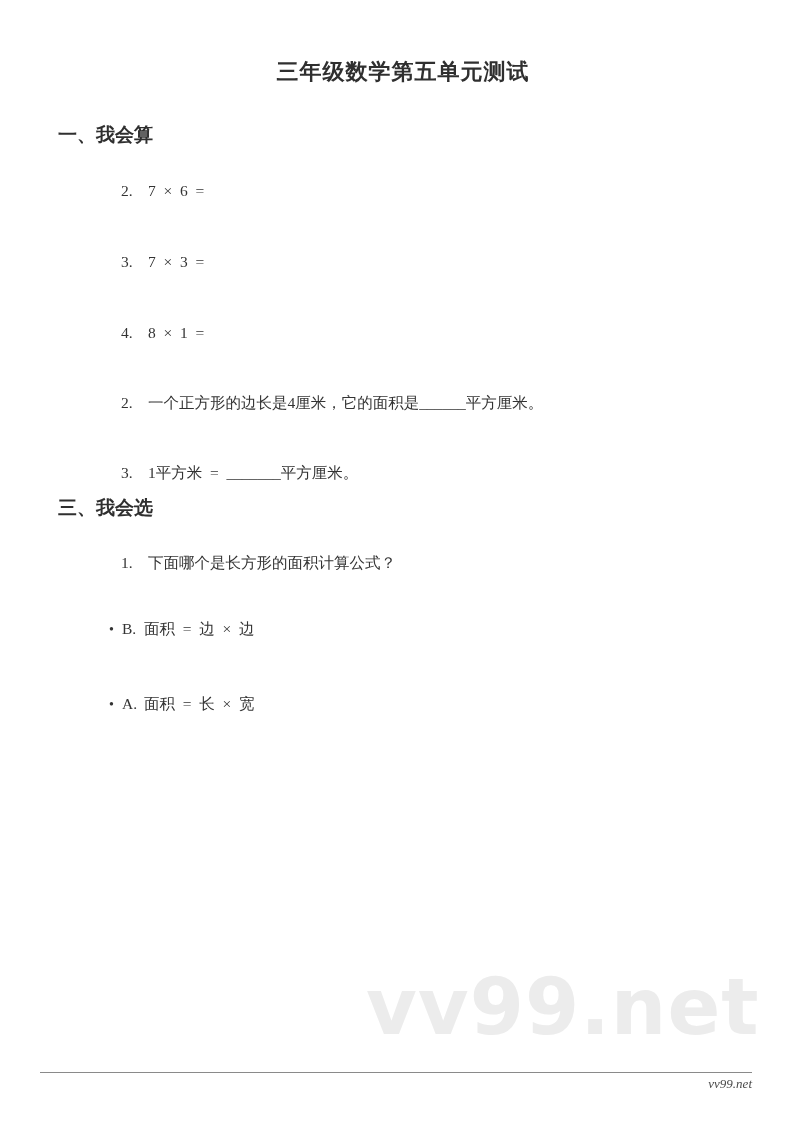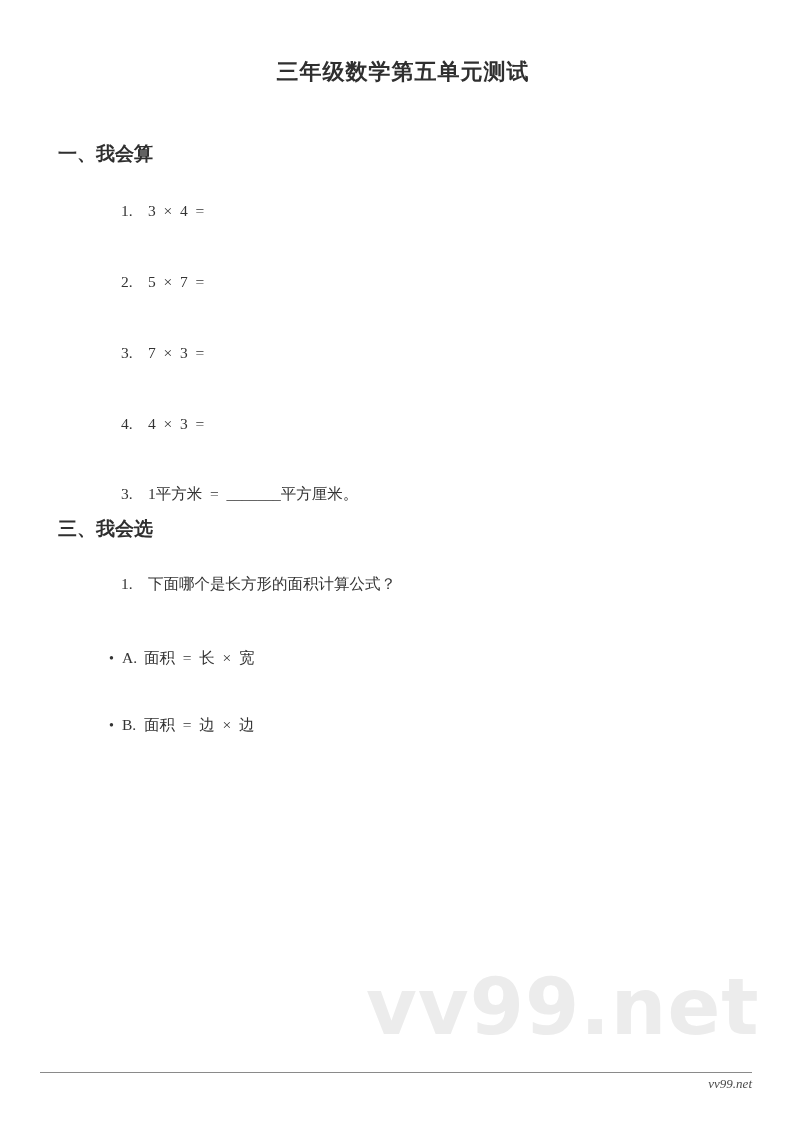--- a/index.html
+++ b/index.html
@@ -73,52 +73,52 @@
 
 <div class="page">
 
   <div class="watermark">vv99.net</div>
 
   <div class="content">
 
     <h1 class="title">三年级数学第五单元测试</h1>
 
     <section>
-      <h2 class="sec" style="margin-top:58px">一、我会算</h2>
-      <div class="item" style="margin-top:21px">
-        <span class="num">1.</span><span>3  ×  4  =</span>
-      </div>
+      <h2 class="sec" style="margin-top:39px">一、我会算</h2>
       <div class="item" style="margin-top:20px">
-        <span class="num">2.</span><span>5  ×  7  =</span>
+        <span class="num">2.</span><span>7  ×  6  =</span>
       </div>
       <div class="item" style="margin-top:20px">
         <span class="num">3.</span><span>7  ×  3  =</span>
       </div>
       <div class="item" style="margin-top:20px">
-        <span class="num">4.</span><span>4  ×  3  =</span>
+        <span class="num">4.</span><span>8  ×  1  =</span>
       </div>
     </section>
 
     <section>
+      <div class="item" style="margin-top:19px">
+        <span class="num">2.</span><span>一个正方形的边长是4厘米，它的面积是______平方厘米。</span>
+      </div>
       <div class="item" style="margin-top:19px">
         <span class="num">3.</span><span>1平方米  =  _______平方厘米。</span>
       </div>
     </section>
 
     <section>
       <h2 class="sec" style="">三、我会选</h2>
 
       <div class="item" style="margin-top:19px">
         <span class="num">1.</span><span>下面哪个是长方形的面积计算公式？</span>
       </div>
+      <div class="opt" style="margin-top:15px">
+        <span class="bullet">•</span><span class="olabel">B.</span><span>面积  =  边  ×  边</span>
+      </div>
       <div class="opt" style="margin-top:23px">
         <span class="bullet">•</span><span class="olabel">A.</span><span>面积  =  长  ×  宽</span>
-      </div>
-      <div class="opt" style="margin-top:15px">
-        <span class="bullet">•</span><span class="olabel">B.</span><span>面积  =  边  ×  边</span>
       </div>
       <div class="opt" style="margin-top:15px">
         
       </div>
 
     </section>
 
   </div>
 
   <div class="footer">

